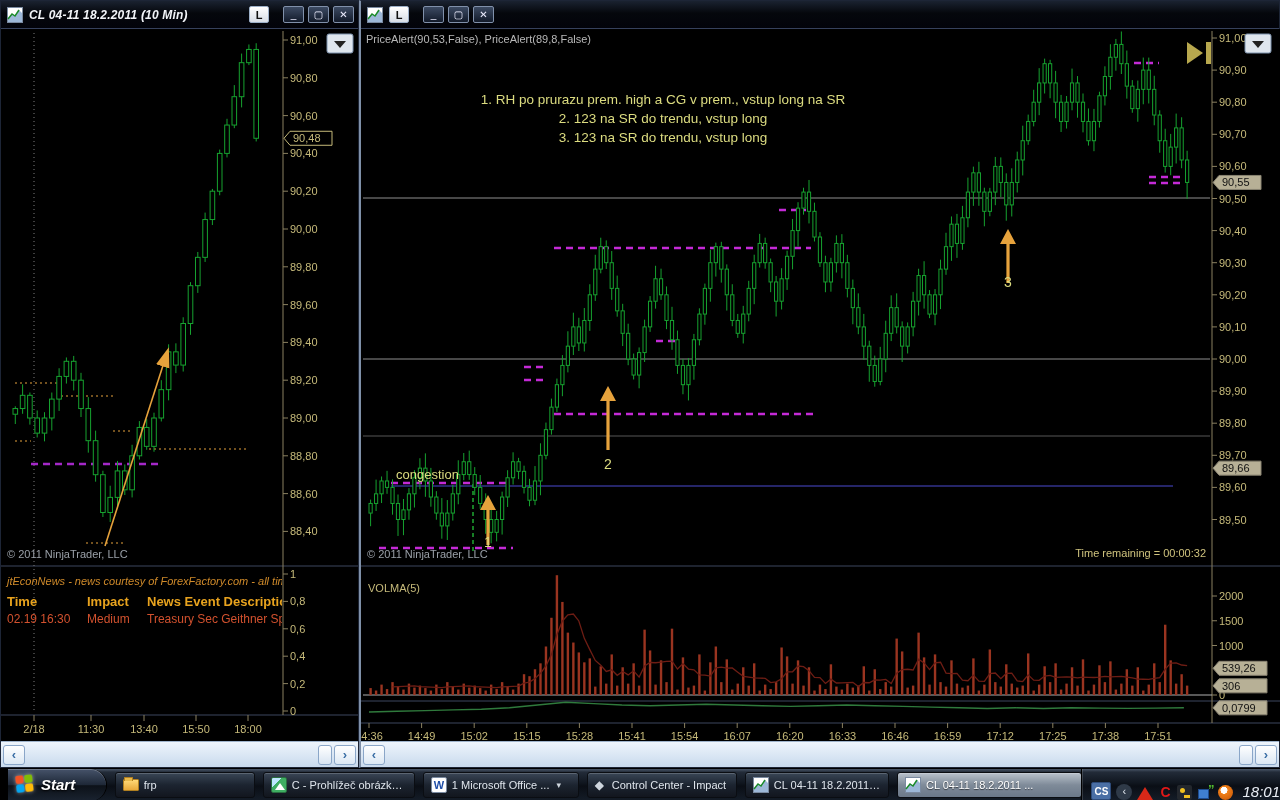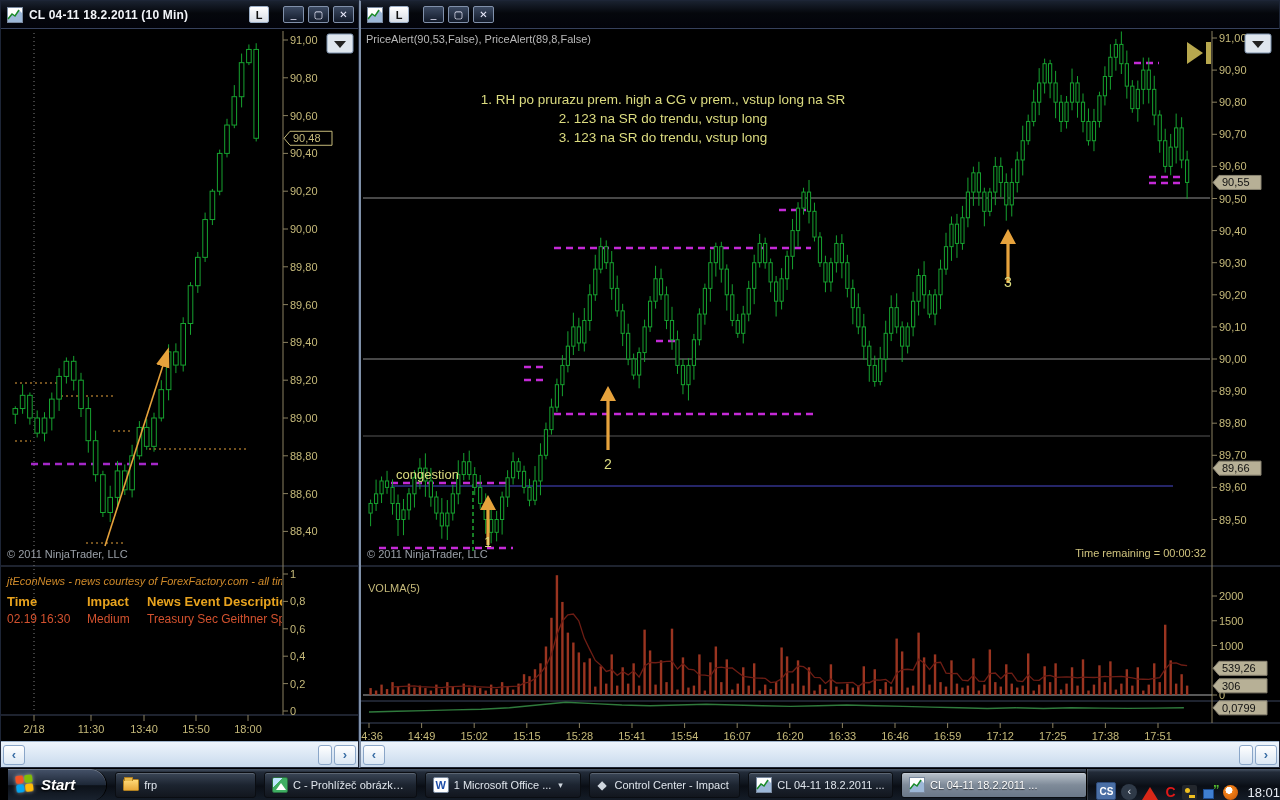--- a/index.html
+++ b/index.html
@@ -12,21 +12,21 @@
          border:1px solid #1d2536; display:flex; flex-direction:column; }
   #winL { left:0; width:359px; }
   #winR { left:359px; width:921px; border-left:2px solid #7f90a8; }
 
   .titlebar { height:28px; flex:0 0 28px; display:flex; align-items:center;
               padding:0 4px 0 6px; gap:6px;
               background:linear-gradient(#1a2230,#05070c 45%,#02030a);
               border-bottom:1px solid #36415c; }
   .wicon { width:16px; height:16px; flex:0 0 16px; }
   .wtitle { color:#f2f4f8; font-size:12px; font-weight:bold; letter-spacing:.2px;
-            white-space:nowrap; overflow:hidden; flex:1; }
+            white-space:nowrap; overflow:hidden; flex:1;font-style:italic; }
   .tbtns { display:flex; align-items:center; gap:4px; }
   .tbtns button { font-family:"Liberation Sans",sans-serif; cursor:default; }
   .lbtn { width:20px; height:17px; background:linear-gradient(#ffffff,#d7dde6);
           border:1px solid #9db0c8; border-radius:2px; color:#111;
           font-size:11px; font-weight:bold; line-height:14px; margin-right:10px; }
   .cbtn { width:21px; height:17px; background:linear-gradient(#3c4a62,#121a2a);
           border:1px solid #8090aa; border-radius:2px; color:#eef;
           font-size:10px; line-height:13px; }
 
   svg { display:block; background:#000; }
@@ -102,21 +102,21 @@
           background:#f0c020; border-radius:50%; }
   .keysic:after { content:""; position:absolute; right:2px; bottom:2px; width:6px; height:3px;
           background:#f0c020; }
   .netic { width:16px; height:14px; position:relative; }
   .netic:before { content:""; position:absolute; left:1px; bottom:1px; width:9px; height:8px;
           background:#3f7fd0; border:1px solid #1d4c90; }
   .netic:after { content:"”"; position:absolute; right:-1px; top:-4px; color:#55c030;
           font-size:13px; font-weight:bold; }
   .ring { width:15px; height:15px; border-radius:50%;
           background:radial-gradient(circle at 40% 35%, #fff 0 25%, #f08018 28%, #c85808 90%); }
-  .clock { color:#e8edf4; font-size:13px; padding-left:4px; }
+  .clock { color:#e8edf4; font-size:15px; padding-left:4px;font-style:italic; }
 </style>
 </head>
 <body>
 
 <div class="desktop">
 
   <section class="win" id="winL">
     <header class="titlebar">
       <span class="wicon">
         <svg viewBox="0 0 16 16" width="16" height="16">

